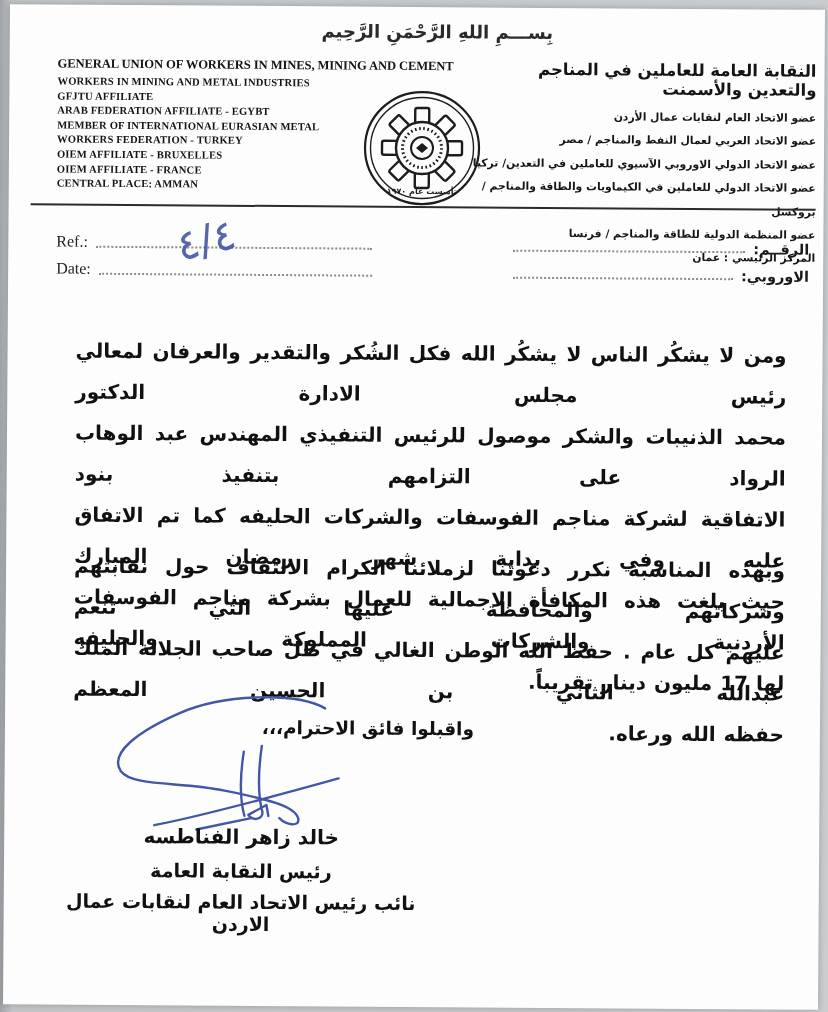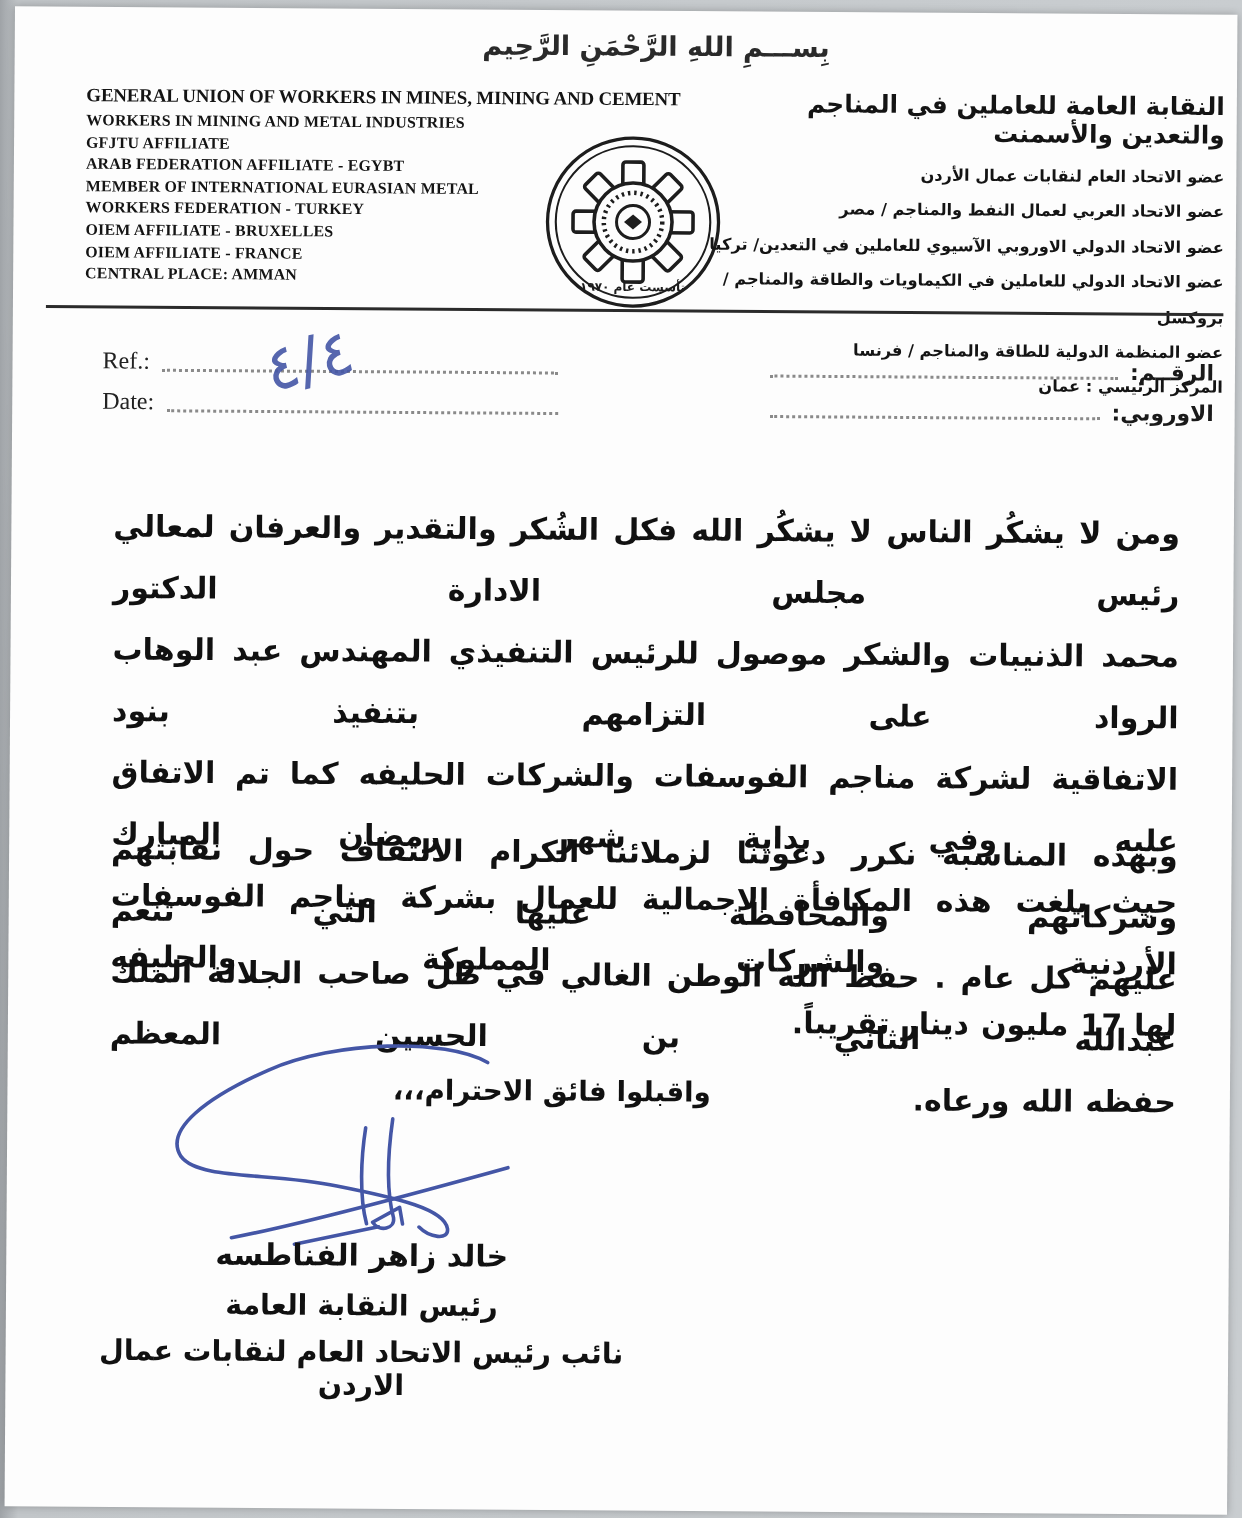--- a/index.html
+++ b/index.html
@@ -37,21 +37,21 @@
     direction:rtl;text-align:right;color:#141414;}
   .hdr-ar .title{font-size:16.5px;font-weight:bold;margin-bottom:7px;letter-spacing:0;}
   .hdr-ar .line{font-size:10.8px;font-weight:bold;line-height:23.4px;}
 
   .rule{position:absolute;left:22px;right:8px;top:199px;border-top:2px solid #2b2b2b;}
 
   
   .ref-block{position:absolute;left:48px;top:219px;width:320px;
     font-family:"Liberation Serif",serif;font-size:16px;color:#222;}
   .ref-row{display:flex;align-items:flex-end;height:27px;}
-  .ref-row .lbl{flex:0 0 auto;margin-left:12px;}
+  .ref-row .lbl{flex:0 0 auto;}
   .ref-row .dots{flex:1 1 auto;border-bottom:2px dotted #8a8a8a;margin:0 4px 3px 8px;height:14px;}
 
   .raqam-block{position:absolute;right:14px;top:221px;width:300px;
     direction:rtl;font-size:14.5px;font-weight:bold;color:#1a1a1a;}
   .raqam-row{display:flex;align-items:flex-end;height:27px;}
   .raqam-row .lbl{flex:0 0 auto;}
   .raqam-row .dots{flex:1 1 auto;border-bottom:2px dotted #8a8a8a;margin:0 8px 4px 4px;height:12px;}
 
   .hand-mark{
     position:absolute;left:168px;top:210px;

